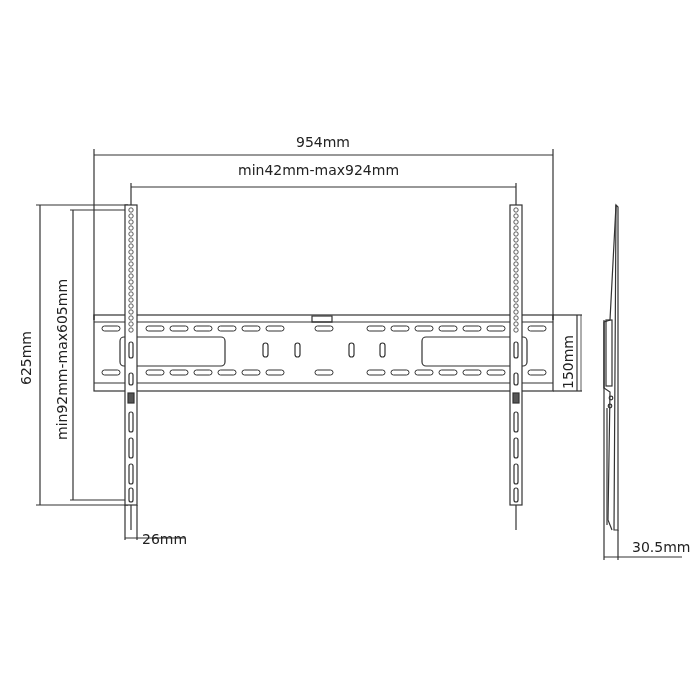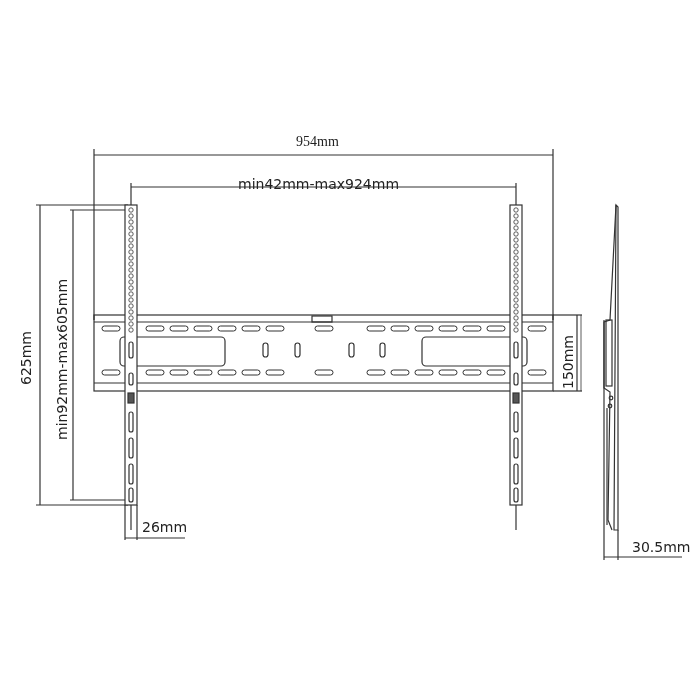--- a/index.html
+++ b/index.html
@@ -182,19 +182,19 @@
 
       <line x1="604" y1="530" x2="604" y2="560"></line>
       <line x1="618" y1="530" x2="618" y2="560"></line>
       <line x1="604" y1="557" x2="682" y2="557"></line>
 
       <line x1="581" y1="315" x2="581" y2="391" stroke-width="0.8"></line>
     </g>
   </g>
 </svg>
 
-<div class="dim-label" style="left:296px; top:134px;font-family:Liberation Serif, serif;">954mm</div>
-<div class="dim-label" style="left:238px; top:176px;">min42mm-max924mm</div>
+<div class="dim-label" style="left:296px; top:134px;">954mm</div>
+<div class="dim-label" style="left:238px; top:162px;">min42mm-max924mm</div>
 <div class="dim-label vert" style="left:18px; top:385px;">625mm</div>
 <div class="dim-label vert" style="left:54px; top:440px;">min92mm-max605mm</div>
 <div class="dim-label vert" style="left:560px; top:389px;">150mm</div>
-<div class="dim-label" style="left:142px; top:519px;text-align:center;">26mm</div>
+<div class="dim-label" style="left:142px; top:531px;text-align:center;">26mm</div>
 <div class="dim-label" style="left:632px; top:539px;">30.5mm</div>
 
 </body></html>

